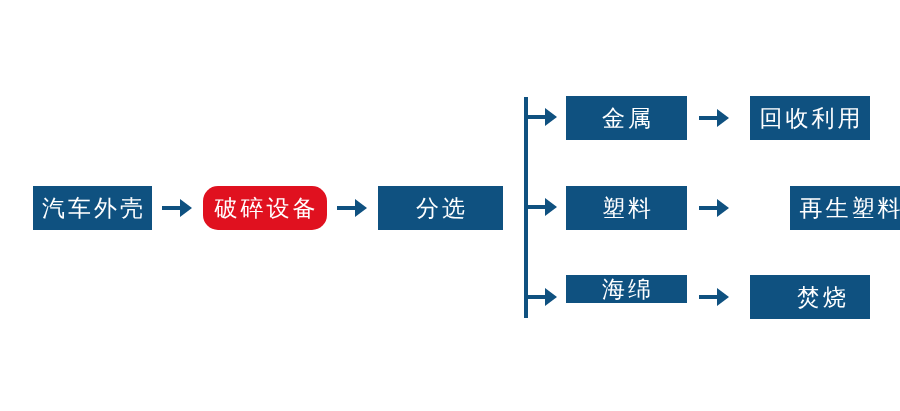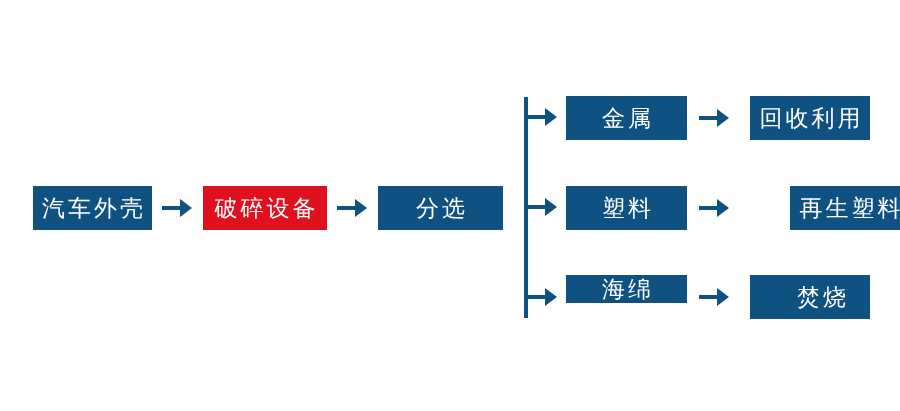--- a/index.html
+++ b/index.html
@@ -66,21 +66,21 @@
     <span>汽车外壳</span>
   </div>
 
   <div class="arrow" style="left:160px; top:196px; width:36px; height:24px;">
     <svg width="36" height="24" viewBox="0 0 36 24">
       <path d="M2 12 H25" stroke="#0f5180" stroke-width="4" fill="none"></path>
       <path d="M20 3 L32 12 L20 21 L20 15 L20 9 Z" fill="#0f5180"></path>
     </svg>
   </div>
 
-  <div class="node red" style="left:203px; top:186px; width:124px; height:44px;">
+  <div class="node red" style="left:203px; top:186px; width:124px; height:44px;border-radius:15px;">
     <span>破碎设备</span>
   </div>
 
   <div class="arrow" style="left:335px; top:196px; width:36px; height:24px;">
     <svg width="36" height="24" viewBox="0 0 36 24">
       <path d="M2 12 H25" stroke="#0f5180" stroke-width="4" fill="none"></path>
       <path d="M20 3 L32 12 L20 21 L20 15 L20 9 Z" fill="#0f5180"></path>
     </svg>
   </div>
 

